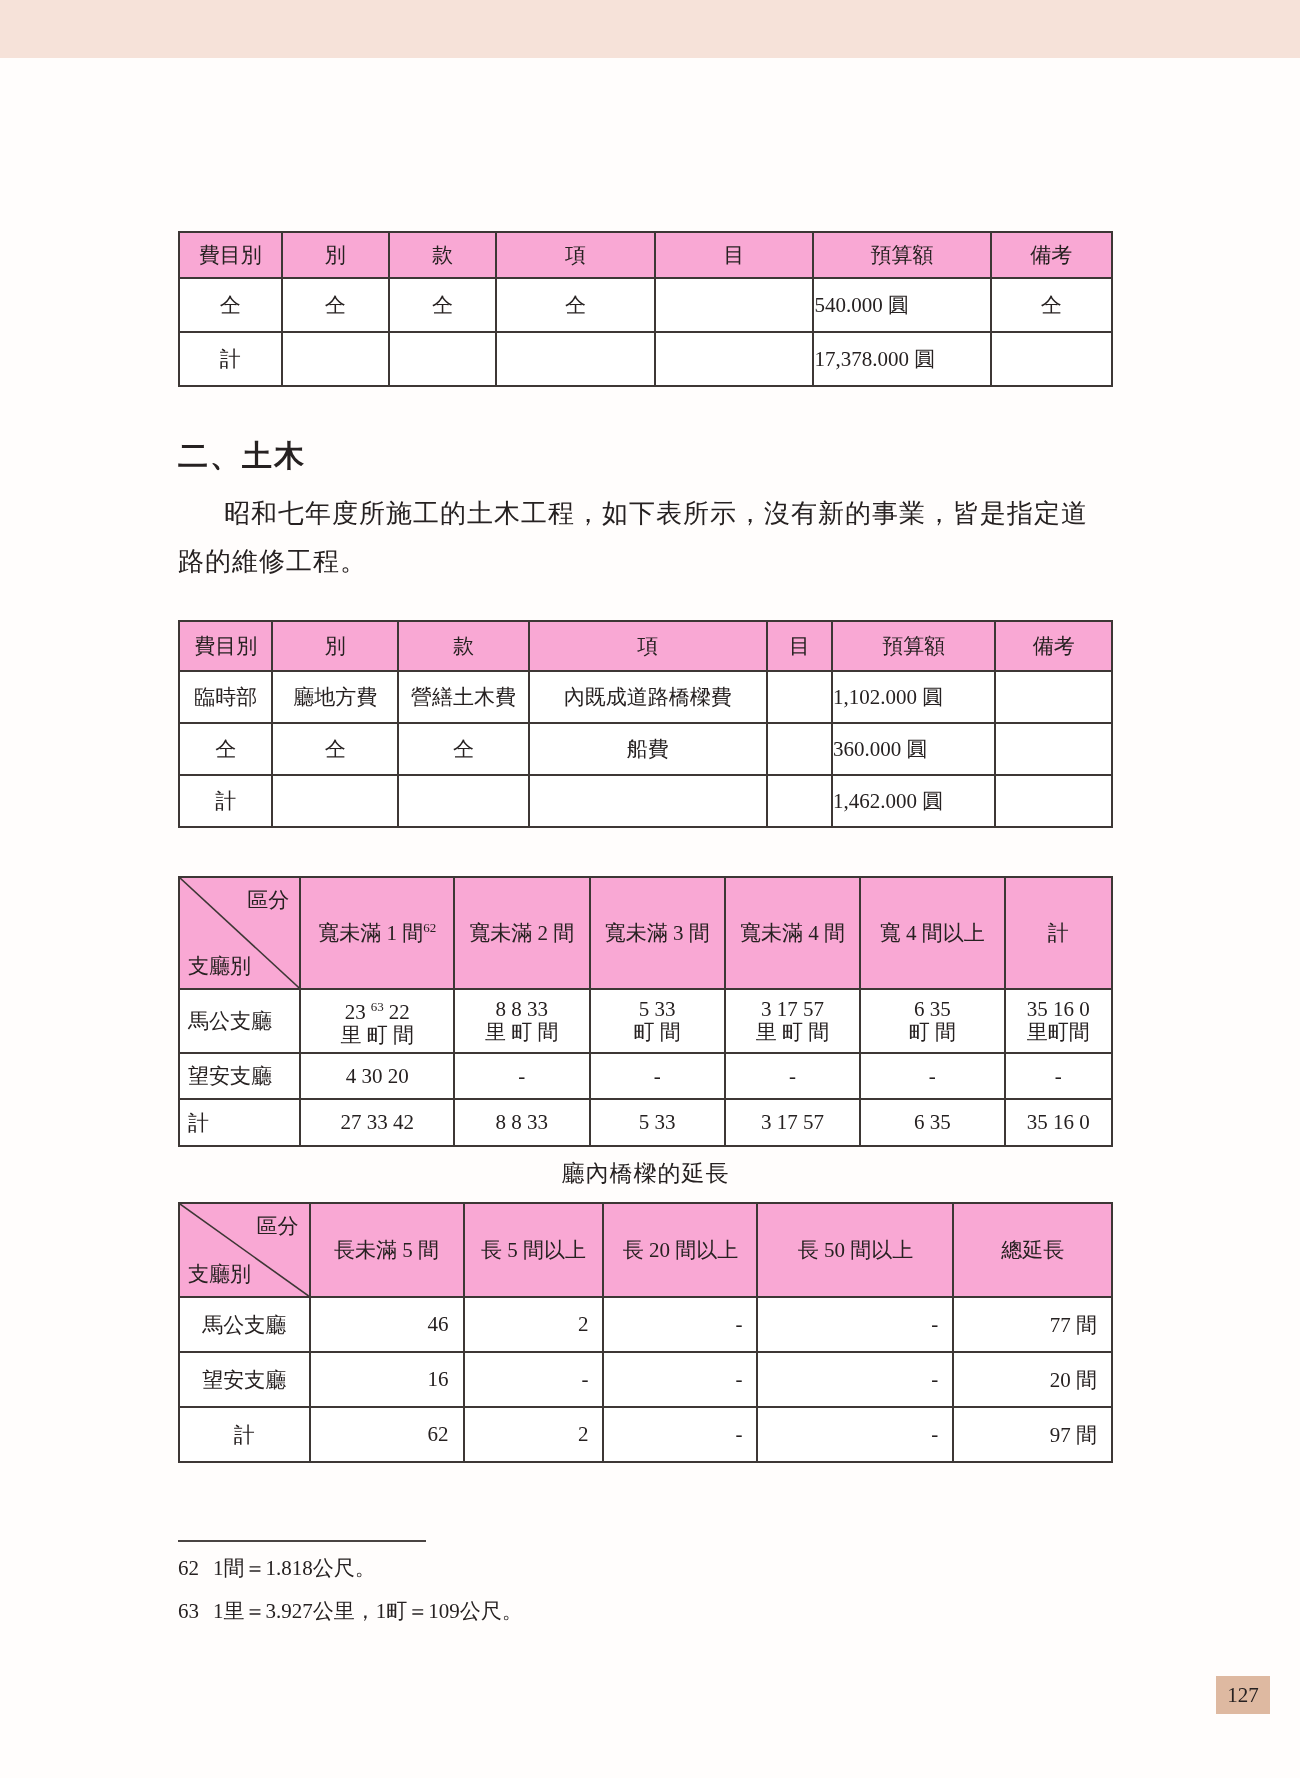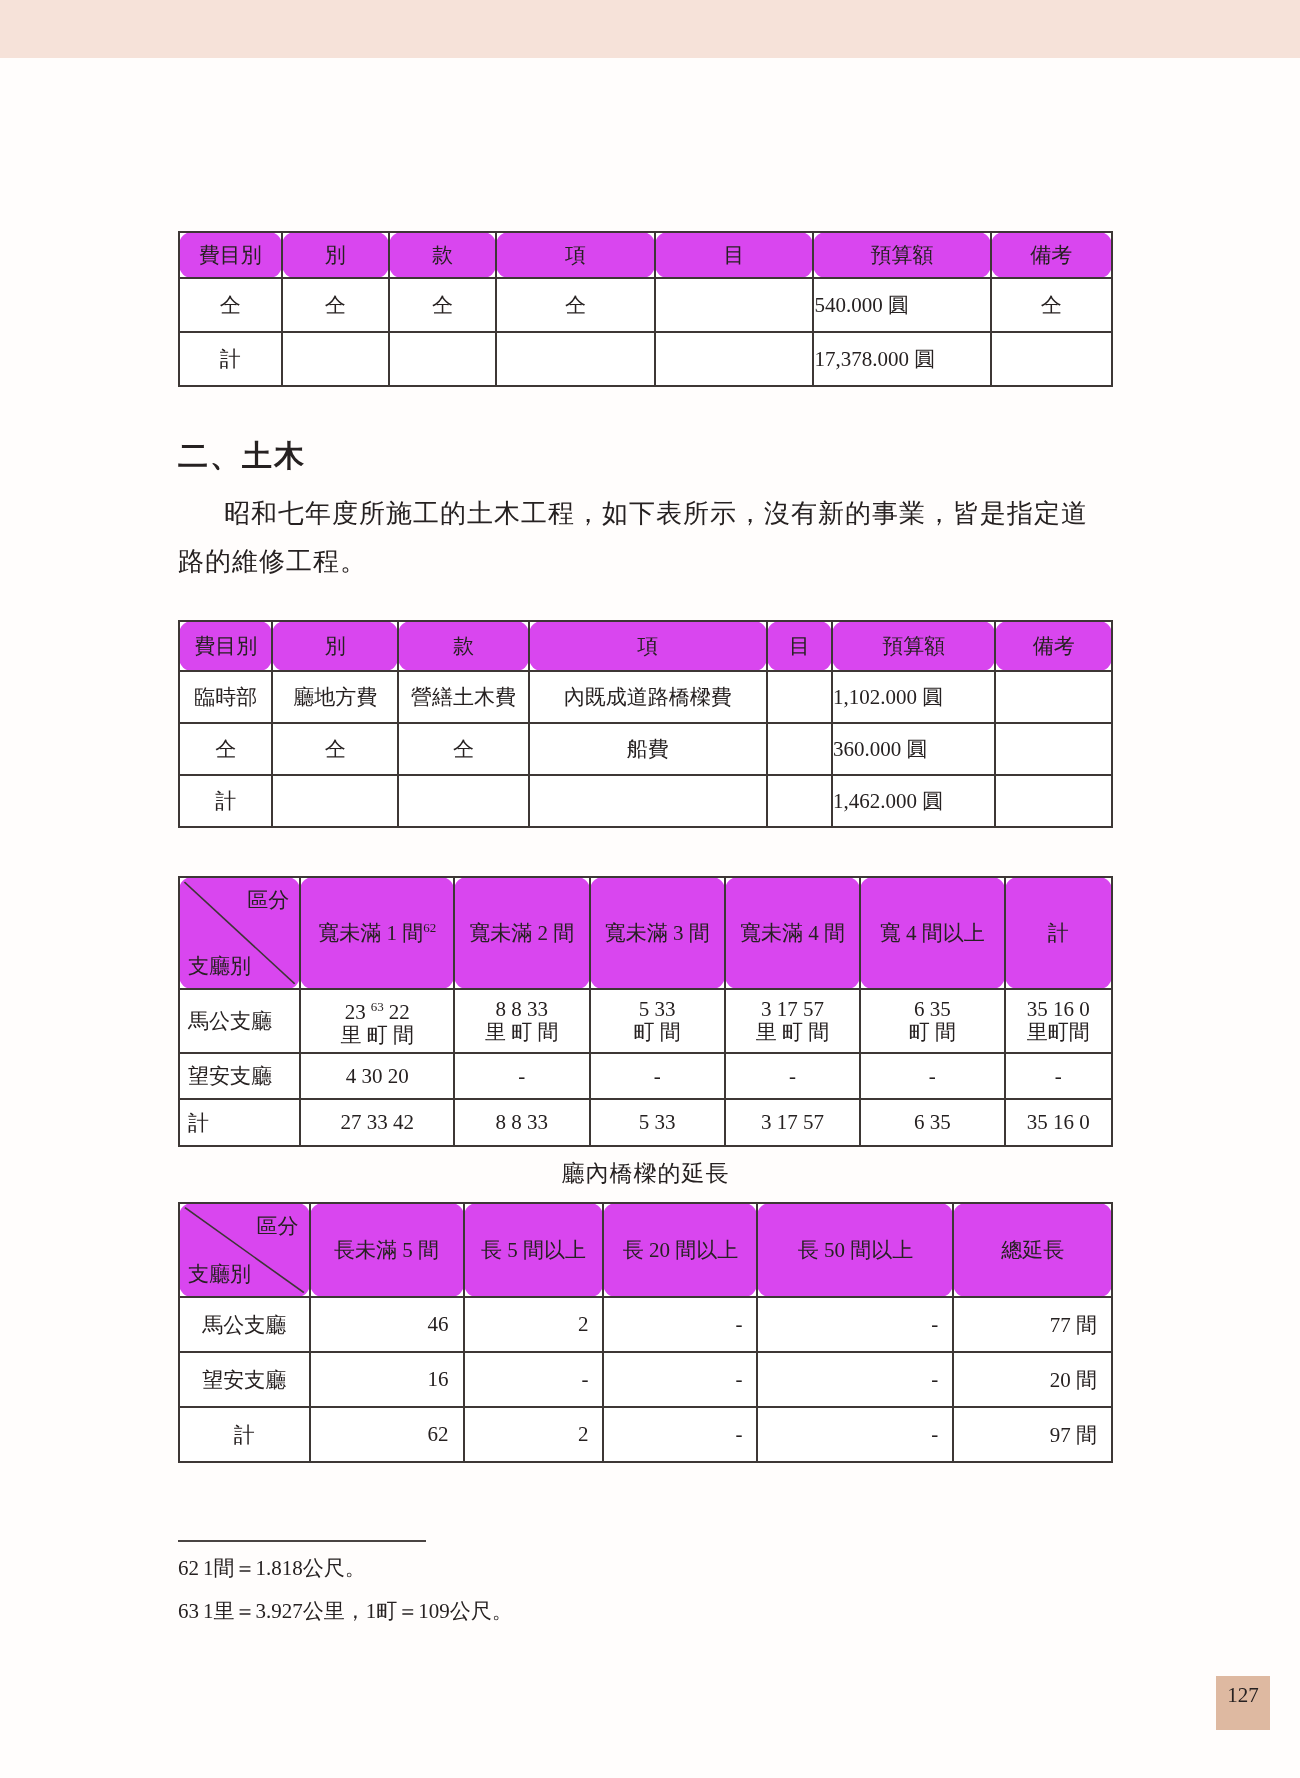--- a/index.html
+++ b/index.html
@@ -25,21 +25,21 @@
   }
   th, td {
     border: 2px solid #3d3735;
     font-weight: normal;
     font-size: 21px;
     padding: 0;
     text-align: center;
     vertical-align: middle;
     overflow: hidden;
   }
-  th { background: #d946ef; border-radius: 13px; }
+  th { background: #f9a8d4; }
   .money { text-align: left; padding-right: 10px; }
   .label-left { text-align: left; padding-left: 8px; }
   sup { font-size: 13px; }
   .sup-gap { margin: 0 5px; }
   .two-line .num, .two-line .units { line-height: 23px; }
   
   .corner { position: relative; padding: 0; }
   .corner svg { position:absolute; left:0; top:0; width:100%; height:100%; display:block; }
   .corner .corner-tr { position:absolute; top:8px; right:10px; }
   .corner .corner-bl { position:absolute; bottom:8px; left:8px; }
@@ -53,24 +53,24 @@
     font-size: 26px; line-height: 48px; letter-spacing: 1px;
   }
   .para .pline { display: block; }
   .para .indent { text-indent: 46px; }
   .tbl-title {
     position: absolute; left: 178px; width: 935px;
     text-align: center; font-size: 23px; letter-spacing: 1px;
   }
   .fn-rule { position: absolute; left: 178px; top: 1540px; width: 248px; height: 2px; background: #4a4442; }
   .footnote { position: absolute; left: 178px; font-size: 21px; }
-  .footnote .fn-text { margin-left: 4px; }
+  .footnote .fn-text { margin-left: 14px; }
   .page-badge {
     position: absolute; top: 1676px; right: 30px;
-    width: 54px; height: 54px; line-height: 38px;
+    width: 54px; height: 38px; line-height: 38px;
     background: #deb9a1; text-align: center; font-size: 21px;
   }
   
   .t1 { left:178px; top:231px; width:935px; }
   .t1 th { height: 44px; }
   .t1 td { height: 52px; }
   .t2 { left:178px; top:620px; width:935px; }
   .t2 th { height: 48px; }
   .t2 td { height: 50px; }
   .t3 { left:178px; top:876px; width:935px; }

